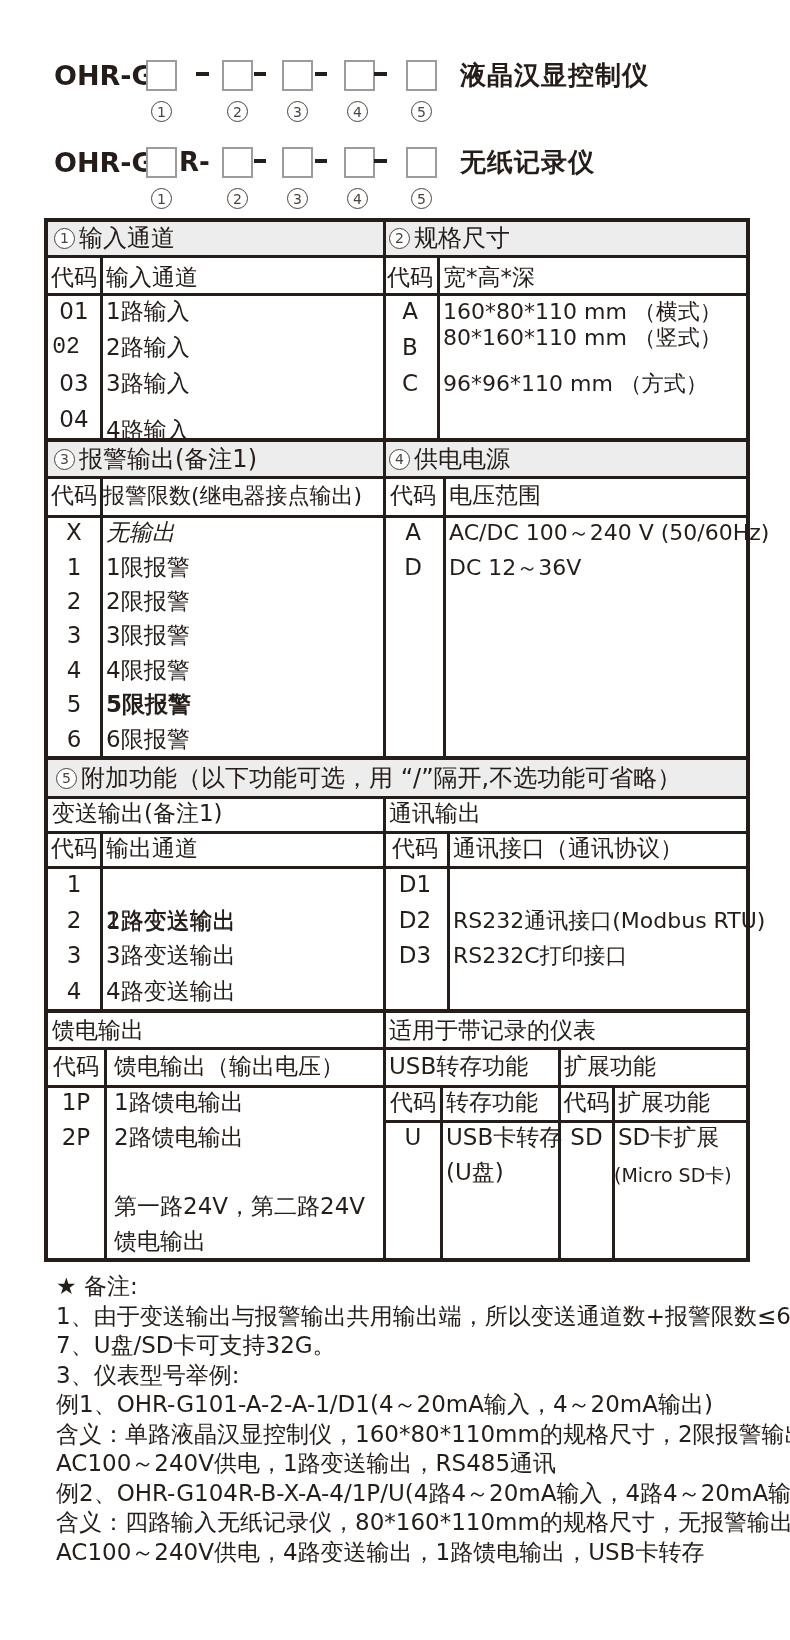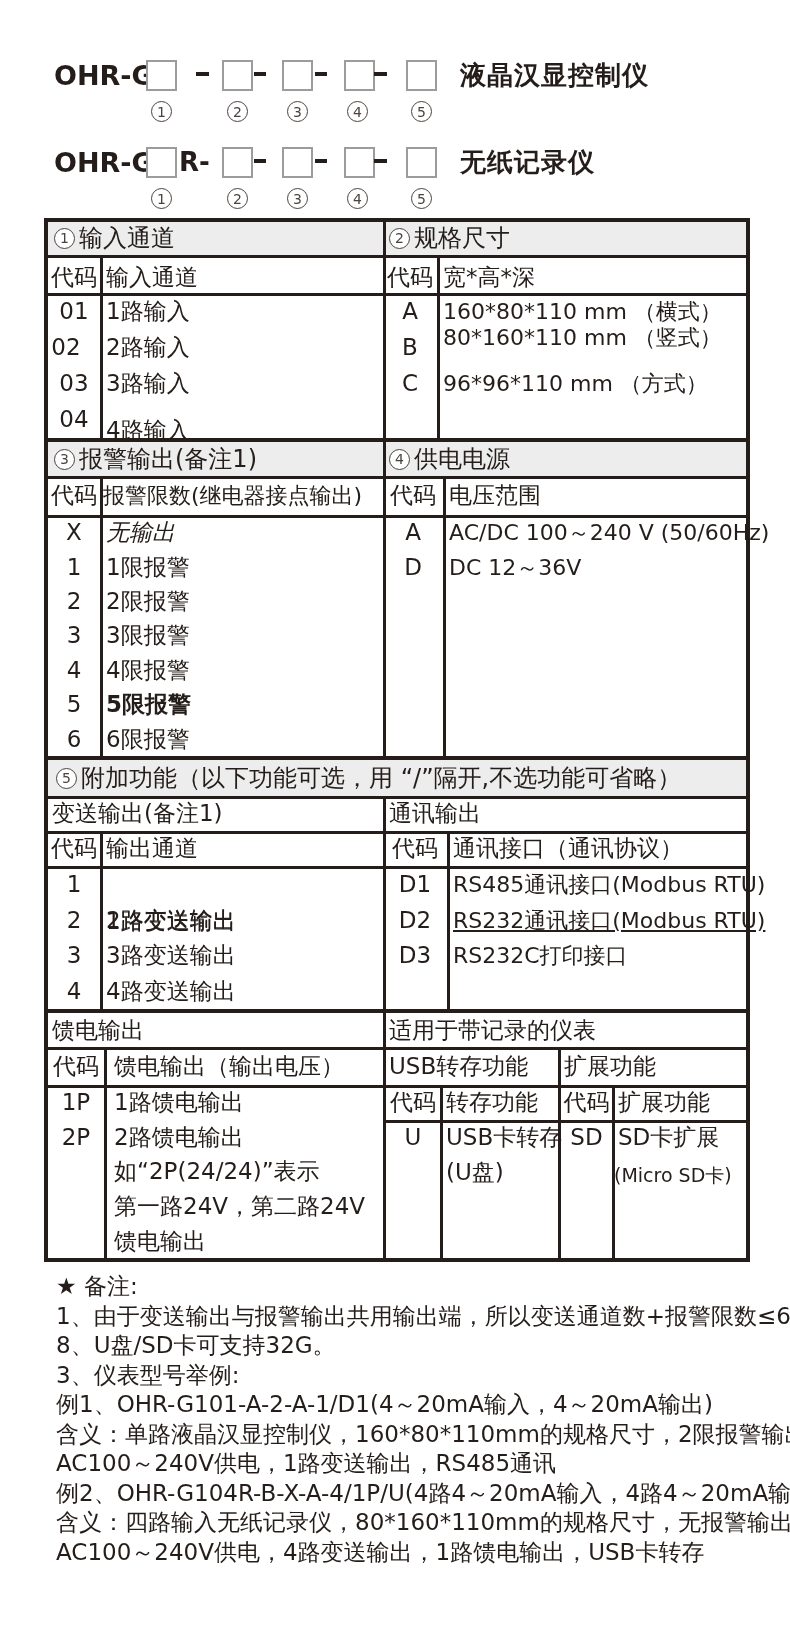--- a/index.html
+++ b/index.html
@@ -113,21 +113,21 @@
     <span class="circ">2</span>
     <span>规格尺寸</span>
   </div>
   <div class="cell code" style="left:0;width:52px;top:42px;">代码</div>
   <div class="cell" style="left:58px;top:42px;">输入通道</div>
   <div class="cell code" style="left:335px;width:54px;top:42px;">代码</div>
   <div class="cell" style="left:395px;top:42px;">宽*高*深</div>
 
   <div class="cell code" style="left:0;width:52px;top:76px;">01</div>
   <div class="cell" style="left:58px;top:76px;">1路输入</div>
-  <div class="cell code" style="left:0;width:36px;top:112px;">02</div>
+  <div class="cell code" style="left:0;width:36px;top:112px;font-family:Liberation Mono, monospace;">02</div>
   <div class="cell" style="left:58px;top:112px;">2路输入</div>
   <div class="cell code" style="left:0;width:52px;top:148px;">03</div>
   <div class="cell" style="left:58px;top:148px;">3路输入</div>
   <div class="cell code" style="left:0;width:52px;top:184px;">04</div>
   <div class="cell" style="left:58px;top:195px;">4路输入</div>
 
   <div class="cell code" style="left:335px;width:54px;top:76px;">A</div>
   <div class="cell small" style="left:395px;top:77px;">160*80*110 mm （横式）</div>
   <div class="cell code" style="left:335px;width:54px;top:112px;">B</div>
   <div class="cell small" style="left:395px;top:103px;">80*160*110 mm （竖式）</div>
@@ -182,60 +182,58 @@
   <div class="cell code" style="left:0;width:52px;top:649px;">1</div>
   <div class="cell" style="left:58px;top:649px;margin-top:37px;">1路变送输出</div>
   <div class="cell code" style="left:0;width:52px;top:685px;">2</div>
   <div class="cell" style="left:58px;top:685px;">2路变送输出</div>
   <div class="cell code" style="left:0;width:52px;top:720px;">3</div>
   <div class="cell" style="left:58px;top:720px;">3路变送输出</div>
   <div class="cell code" style="left:0;width:52px;top:756px;">4</div>
   <div class="cell" style="left:58px;top:756px;">4路变送输出</div>
 
   <div class="cell code" style="left:335px;width:64px;top:649px;">D1</div>
-  <div class="cell small" style="left:405px;top:650px;">RS485通讯接口(Modbus RTU)</div>
   <div class="cell code" style="left:335px;width:64px;top:685px;">D2</div>
-  <div class="cell small" style="left:405px;top:686px;text-decoration:underline;">RS232通讯接口(Modbus RTU)</div>
+  <div class="cell small" style="left:405px;top:686px;">RS232通讯接口(Modbus RTU)</div>
   <div class="cell code" style="left:335px;width:64px;top:720px;">D3</div>
   <div class="cell small" style="left:405px;top:721px;">RS232C打印接口</div>
 
   <div class="cell" style="left:4px;top:795px;">馈电输出</div>
   <div class="cell" style="left:341px;top:795px;">适用于带记录的仪表</div>
 
   <div class="cell code" style="left:0;width:56px;top:831px;">代码</div>
   <div class="cell" style="left:66px;top:831px;">馈电输出（输出电压）</div>
 
   <div class="cell" style="left:341px;top:831px;">USB转存功能</div>
   <div class="cell" style="left:516px;top:831px;">扩展功能</div>
   <div class="cell code" style="left:338px;width:54px;top:867px;">代码</div>
   <div class="cell" style="left:398px;top:867px;">转存功能</div>
   <div class="cell code" style="left:513px;width:51px;top:867px;">代码</div>
   <div class="cell" style="left:570px;top:867px;">扩展功能</div>
 
   <div class="cell code" style="left:0;width:56px;top:867px;">1P</div>
   <div class="cell" style="left:66px;top:867px;">1路馈电输出</div>
   <div class="cell code" style="left:0;width:56px;top:902px;">2P</div>
   <div class="cell" style="left:66px;top:902px;">2路馈电输出</div>
-  <div class="cell" style="left:66px;top:936px;">如“2P(24/24)”表示</div>
   <div class="cell" style="left:66px;top:971px;">第一路24V，第二路24V</div>
   <div class="cell" style="left:66px;top:1006px;">馈电输出</div>
 
   <div class="cell code" style="left:338px;width:54px;top:902px;">U</div>
   <div class="cell" style="left:398px;top:902px;">USB卡转存</div>
   <div class="cell" style="left:398px;top:937px;">(U盘)</div>
   <div class="cell code" style="left:513px;width:51px;top:902px;">SD</div>
   <div class="cell" style="left:570px;top:902px;">SD卡扩展</div>
   <div class="cell tiny" style="left:566px;top:940px;">(Micro SD卡)</div>
 
 </div>
 
 <div class="notes">
   <div>★ 备注:</div>
   <div>1、由于变送输出与报警输出共用输出端，所以变送通道数+报警限数≤6。</div>
-  <div>8、U盘/SD卡可支持32G。</div>
+  <div>7、U盘/SD卡可支持32G。</div>
   <div>3、仪表型号举例:</div>
   <div>例1、OHR-G101-A-2-A-1/D1(4～20mA输入，4～20mA输出)</div>
   <div>含义：单路液晶汉显控制仪，160*80*110mm的规格尺寸，2限报警输出，</div>
   <div>AC100～240V供电，1路变送输出，RS485通讯</div>
   <div>例2、OHR-G104R-B-X-A-4/1P/U(4路4～20mA输入，4路4～20mA输出)</div>
   <div>含义：四路输入无纸记录仪，80*160*110mm的规格尺寸，无报警输出，</div>
   <div>AC100～240V供电，4路变送输出，1路馈电输出，USB卡转存</div>
 </div>
 
 </body></html>

